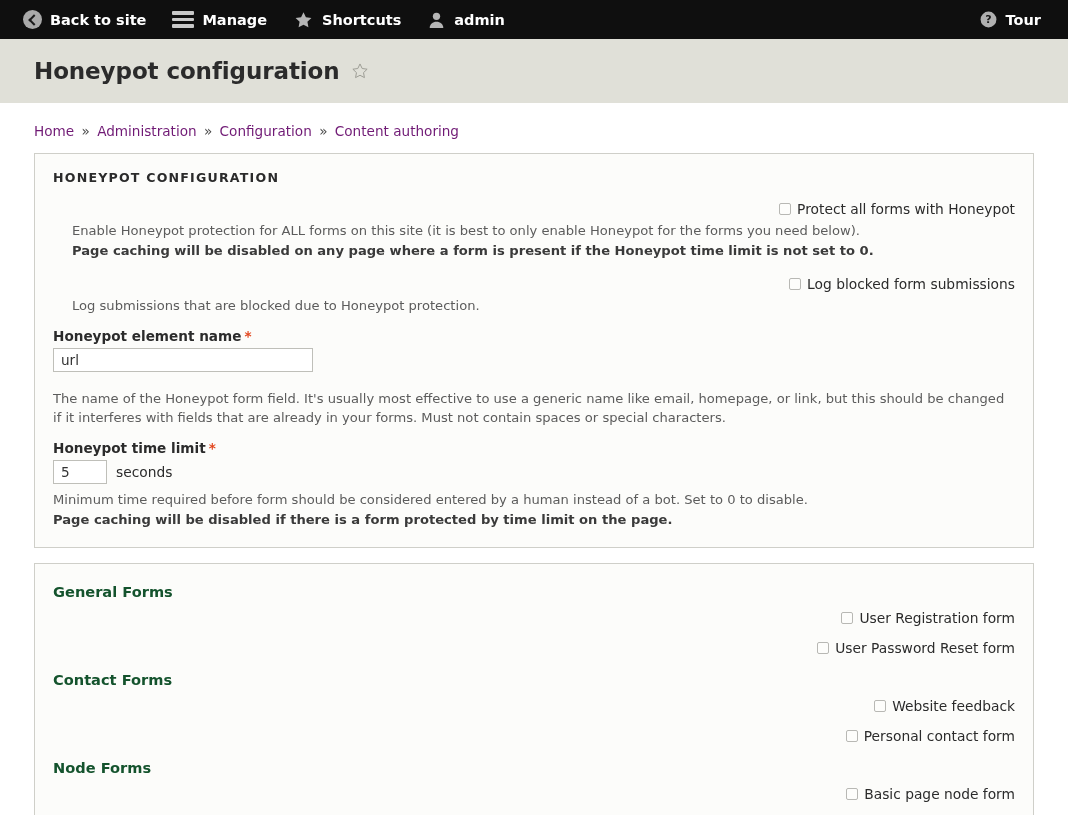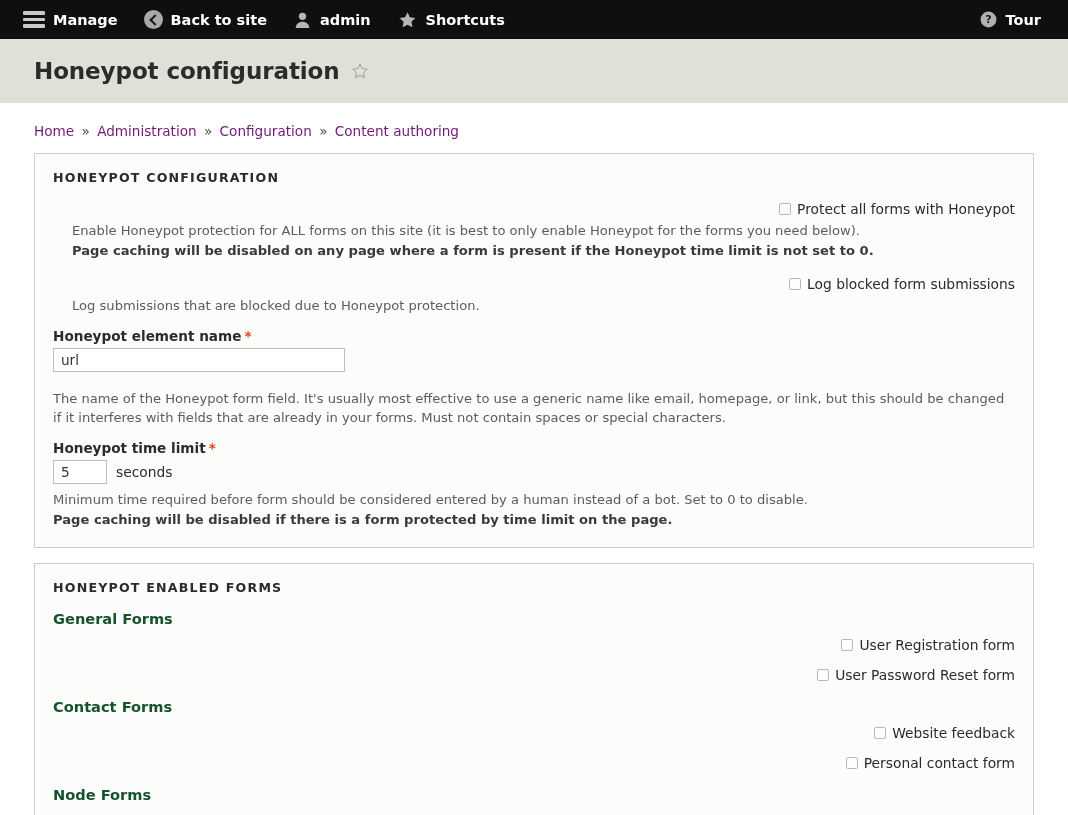--- a/index.html
+++ b/index.html
@@ -134,67 +134,67 @@
   .txt-input {
     border: 1px solid #bfbfb9;
     background: #ffffff;
     font-family: "DejaVu Sans", "Liberation Sans", sans-serif;
     font-size: 13.6px;
     color: #333333;
     padding: 4px 7px;
     height: 24px;
     outline: none;
   }
-  .w-name { width: 292px; }
+  .w-name { width: 260px; }
   .w-time { width: 54px; }
 
   .inline-row { display: flex; align-items: center; gap: 9px; }
   .unit { font-size: 13.8px; color: #2b2b2b; }
 
   .subhead {
     font-size: 14.6px;
     font-weight: bold;
     color: #14532d;
     margin: 14px 0 9px 0;
   }
   .subhead.first { margin-top: 3px; }
   .form-cb { margin-bottom: 12px; }
 </style>
 </head>
 <body>
 
 <div class="toolbar">
+
+  <div class="tb-item">
+    <span class="ico-back"></span>
+    <span>Back to site</span>
+  </div>
 
   <div class="tb-item">
     <span class="ico-burger">
         <i></i>
         <i></i>
         <i></i>
       </span>
     <span>Manage</span>
   </div>
 
   <div class="tb-item">
-    <span class="ico-back"></span>
-    <span>Back to site</span>
+    <svg class="ico-star" width="21" height="20" viewBox="0 0 24 24">
+      <path d="M12 2.6l2.9 6.1 6.6.9-4.8 4.6 1.2 6.6L12 17.7 6.1 20.8l1.2-6.6L2.5 9.6l6.6-.9z" fill="#b5b5b5"></path>
+    </svg>
+    <span>Shortcuts</span>
   </div>
 
   <div class="tb-item">
     <svg class="ico-person" width="19" height="20" viewBox="0 0 24 24">
       <circle cx="12" cy="7.3" r="4.6" fill="#b5b5b5"></circle>
       <path d="M3.4 22c0-4.9 3.9-7.9 8.6-7.9s8.6 3 8.6 7.9z" fill="#b5b5b5"></path>
     </svg>
     <span>admin</span>
-  </div>
-
-  <div class="tb-item">
-    <svg class="ico-star" width="21" height="20" viewBox="0 0 24 24">
-      <path d="M12 2.6l2.9 6.1 6.6.9-4.8 4.6 1.2 6.6L12 17.7 6.1 20.8l1.2-6.6L2.5 9.6l6.6-.9z" fill="#b5b5b5"></path>
-    </svg>
-    <span>Shortcuts</span>
   </div>
 
   <div class="tb-spacer"></div>
 
   <div class="tb-item">
     <svg class="ico-help" width="19" height="19" viewBox="0 0 24 24">
       <circle cx="12" cy="12" r="10" fill="#b0b0b0"></circle>
       <text x="12" y="17" font-size="14" font-weight="bold" text-anchor="middle" fill="#1a1a1a" font-family="DejaVu Sans, sans-serif">?</text>
     </svg>
     <span>Tour</span>
@@ -247,21 +247,20 @@
     </div>
     <div class="inline-row">
       <input type="text" class="txt-input w-time" value="5" style="">
       <span class="unit">seconds</span>
     </div>
     <div class="desc" style="margin-top:6px;">Minimum time required before form should be considered entered by a human instead of a bot. Set to 0 to disable.</div>
     <div class="desc"><b>Page caching will be disabled if there is a form protected by time limit on the page.</b></div>
   </div>
 
   <div class="fieldset">
-    <div class="fs-legend">HONEYPOT ENABLED FORMS</div>
 
     <div class="subhead first">General Forms</div>
     <div class="cb-row form-cb">
       <input type="checkbox" class="cbx" id="cb-f0" style="">
       <label class="cb-label" for="cb-f0">User Registration form</label>
     </div>
     <div class="cb-row form-cb">
       <input type="checkbox" class="cbx" id="cb-f1" style="">
       <label class="cb-label" for="cb-f1">User Password Reset form</label>
     </div>

